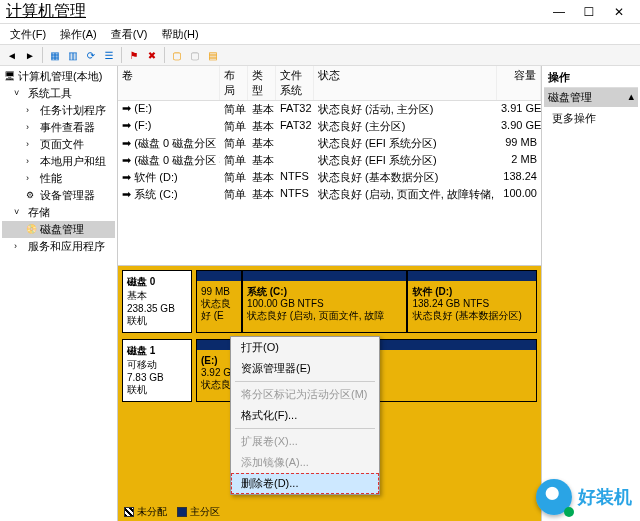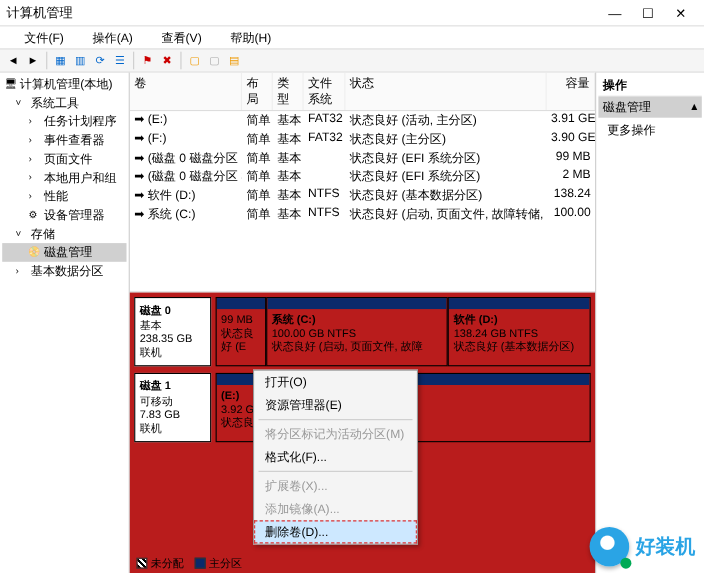--- a/index.html
+++ b/index.html
@@ -1,24 +1,24 @@
 <!DOCTYPE html>
 <html><head>
 <meta charset="utf-8">
 <style>
 * { box-sizing: border-box; margin: 0; padding: 0; font-family: "Microsoft YaHei", "SimSun", sans-serif; }
 body { background: #fff; width: 640px; height: 521px; overflow: hidden; position: relative; font-size: 11px; }
 
 .titlebar { height: 24px; display: flex; align-items: center; padding: 0 6px; border-bottom: 1px solid #ddd; background: #fff; }
-.titlebar-title { flex: 1; font-size: 12px; }
+.titlebar-title { flex: 1; font-size: 16px; text-decoration: underline; }
 .titlebar-btns { display: flex; gap: 0; }
 .titlebar-btn { width: 30px; height: 20px; display: flex; align-items: center; justify-content: center; font-size: 12px; }
 
 .menubar { height: 20px; display: flex; align-items: center; padding: 0 4px; gap: 2px; font-size: 11px; }
-.menubar span { padding: 2px 6px; margin-left: 12px; }
+.menubar span { padding: 2px 6px; }
 
 .toolbar { height: 22px; display: flex; align-items: center; padding: 0 4px; gap: 2px; border-top: 1px solid #ddd; border-bottom: 1px solid #ddd; background: #f5f5f5; }
 .tool-icon { width: 16px; height: 16px; display: inline-flex; align-items: center; justify-content: center; font-size: 10px; }
 .tool-sep { width: 1px; height: 16px; background: #ccc; margin: 0 2px; }
 
 .main { display: flex; height: 455px; }
 .tree-pane { width: 118px; border-right: 1px solid #ccc; padding: 2px; overflow: hidden; }
 .tree-item { padding: 1px 2px; display: flex; align-items: center; gap: 2px; white-space: nowrap; font-size: 11px; }
 .tree-item.sel { background: #d0d0d0; }
 .tree-indent1 { padding-left: 12px; }
@@ -31,21 +31,21 @@
 .vol-header > div { padding: 2px 4px; border-right: 1px solid #eee; }
 .vol-row { display: flex; font-size: 11px; }
 .vol-row > div { padding: 1px 4px; white-space: nowrap; overflow: hidden; }
 .c-vol { width: 102px; }
 .c-lay { width: 28px; }
 .c-typ { width: 28px; }
 .c-fs  { width: 38px; }
 .c-st  { width: 180px; flex:1; }
 .c-cap { width: 44px; text-align: right; }
 
-.graphical { flex: 1; overflow: auto; padding: 4px; background: #b91c1c; position: relative; }
+.graphical { flex: 1; overflow: auto; padding: 4px; background: #eab308; position: relative; }
 .disk-row { display: flex; margin-bottom: 6px; min-height: 58px; }
 .disk-label { width: 70px; border: 1px solid #000; padding: 4px; font-size: 10px; background: #fff; }
 .disk-label .hd { font-weight: bold; }
 .parts { flex: 1; display: flex; margin-left: 4px; gap: 0; }
 .part { border: 1px solid #000; padding: 3px 4px; font-size: 10px; overflow: hidden; position: relative; }
 .part .stripe { position: absolute; top: 0; left: 0; right: 0; height: 10px; background: #0a2a6b; }
 .part .pcontent { margin-top: 12px; line-height: 12px; }
 
 .legend { position: absolute; bottom: 2px; left: 6px; font-size: 10px; display: flex; gap: 10px; }
 .legend-item { display: flex; align-items: center; gap: 3px; }
@@ -142,21 +142,21 @@
     <div class="tree-item tree-indent1">
         <span class="tree-icon">˅</span>
         <span>存储</span>
       </div>
     <div class="tree-item tree-indent2 sel">
         <span class="tree-icon">📀</span>
         <span>磁盘管理</span>
       </div>
     <div class="tree-item tree-indent1">
         <span class="tree-icon">›</span>
-        <span>基本数据分区</span>
+        <span>服务和应用程序</span>
       </div>
   </div>
 
   <div class="middle-pane">
     <div class="vol-table">
       <div class="vol-header">
         <div class="c-vol">卷</div>
         <div class="c-lay">布局</div>
         <div class="c-typ">类型</div>
         <div class="c-fs">文件系统</div>

